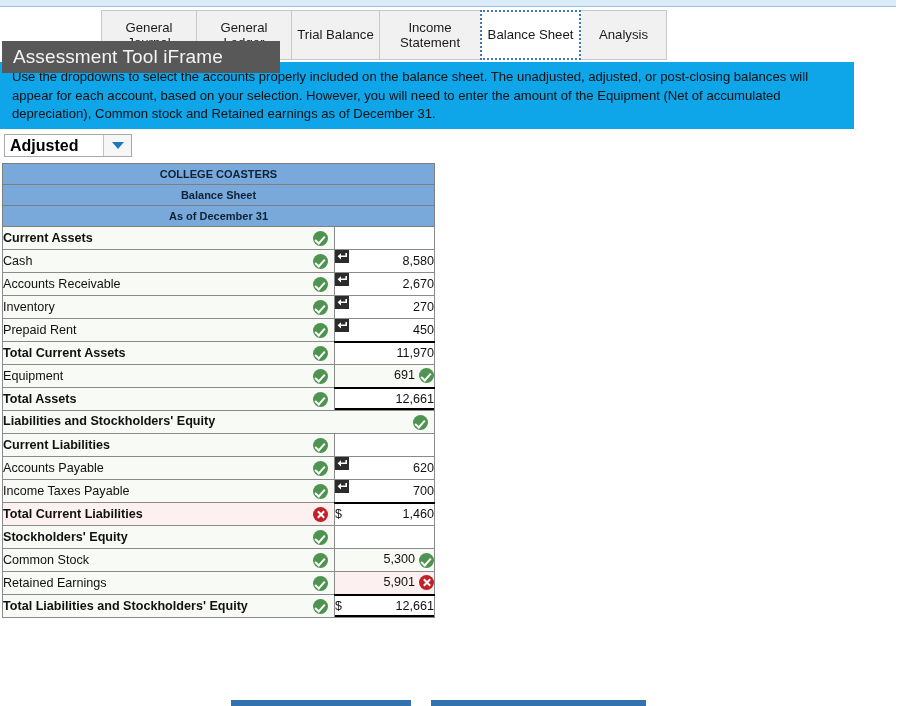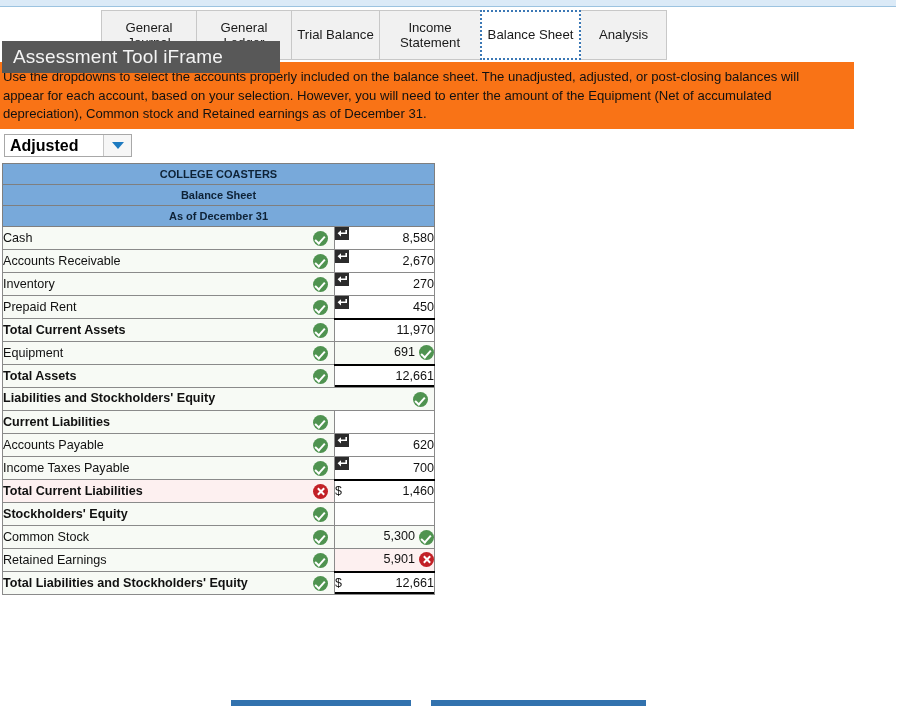--- a/index.html
+++ b/index.html
@@ -56,22 +56,22 @@
     display: flex; align-items: center;
     padding-left: 11px;
     z-index: 50;
     letter-spacing: 0.1px;
   }
 
   
   #instructions {
     position: absolute; left: 0; top: 62px;
     width: 854px; height: 67px;
-    background: #f97316;
-    padding: 6px 14px 0 3px;
+    background: #0ea5e9;
+    padding: 6px 14px 0 12px;
     font-size: 13.1px;
     color: #111;
     line-height: 1.42;
   }
 
   
   #dropdown-row {
     position: absolute; left: 4px; top: 134px;
     width: 200px; height: 24px;
   }
@@ -297,20 +297,26 @@
     </tr>
     <tr class="hdr">
       <td colspan="4">Balance Sheet</td>
     </tr>
     <tr class="hdr">
       <td colspan="4">As of December 31</td>
     </tr>
   </tbody>
   <tbody id="rows-host">
       <tr class="r">
+        <td class="nm i0 bold"><span>Current Assets</span></td>
+        <td class="ck"><span class="ico ico-ok"></span></td>
+        <td class="cur blank"><span></span></td>
+        <td class="val blank"><span></span></td>
+      </tr>
+      <tr class="r">
         <td class="nm i2"><span>Cash</span></td>
         <td class="ck"><span class="ico ico-ok"></span></td>
         <td class="cur"><span></span><span class="linkmark">
             <svg width="11" height="9" viewBox="0 0 11 9">
               <path d="M10 1 L10 5 L4 5 L4 7.6 L0.6 4.3 L4 1.2 L4 3.6 L8.4 3.6 L8.4 1 Z" fill="#fff"></path>
             </svg>
           </span></td>
         <td class="val"><span>8,580</span></td>
       </tr>
       <tr class="r">

